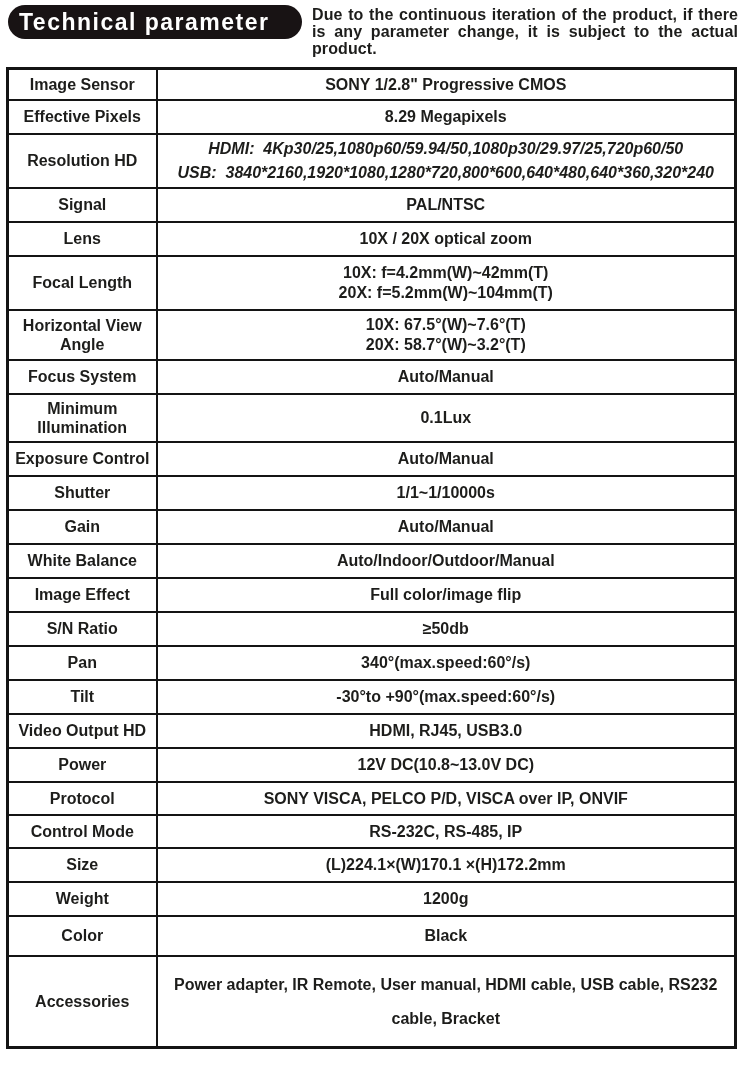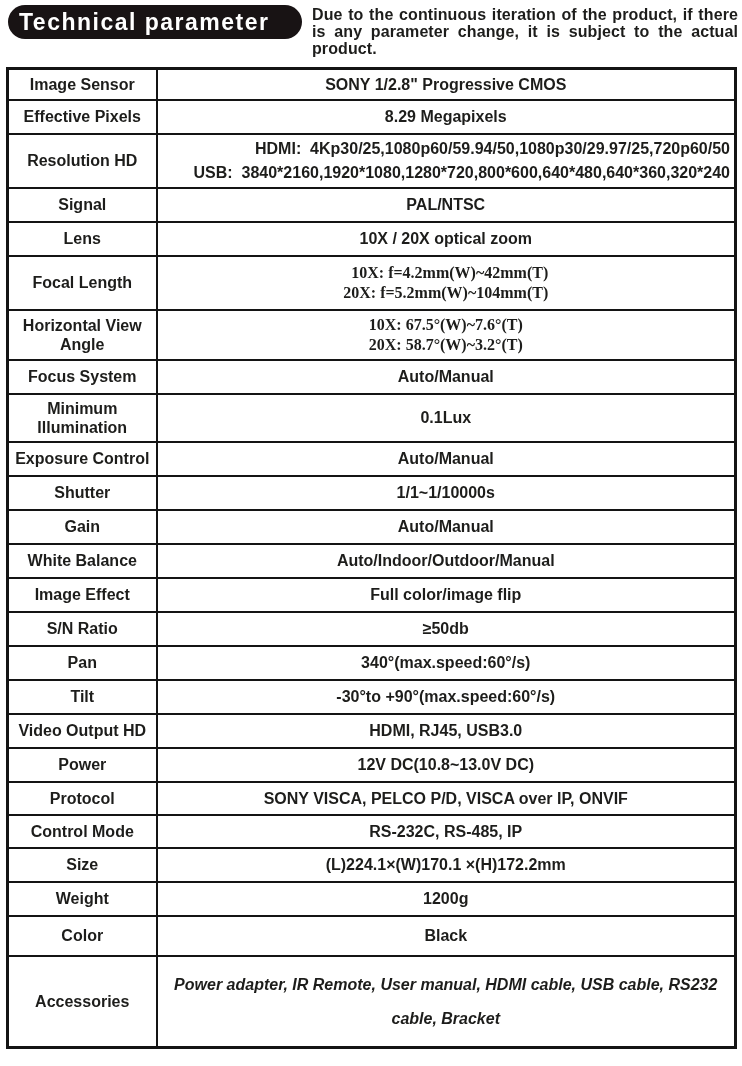--- a/index.html
+++ b/index.html
@@ -60,37 +60,36 @@
     border: 2px solid #141414;
     vertical-align: middle;
     text-align: center;
     font-weight: 700;
     font-size: 16px;
     padding: 2px 4px;
   }
   td.lab { line-height: 19px; padding: 2px 6px; }
   td.val { line-height: 19px; }
   td.val.left {
-    text-align: right;
+    text-align: center;
     padding-left: 4px;
     white-space: pre-wrap;
     line-height: 24px;
+    font-style: italic;
   }
   .blk {
     display: inline-block;
-    text-align: right;
+    text-align: center;
     white-space: pre-wrap;
     line-height: 20px;
-    font-family: Liberation Serif, serif;
   }
   td.val.acc {
     white-space: pre-wrap;
     line-height: 34px;
     padding-bottom: 0;
-    font-style: italic;
   }
 </style>
 </head>
 <body>
 
 <div class="page">
 
   <div class="header">
     <div class="title-box">
       <span>Technical parameter</span>

